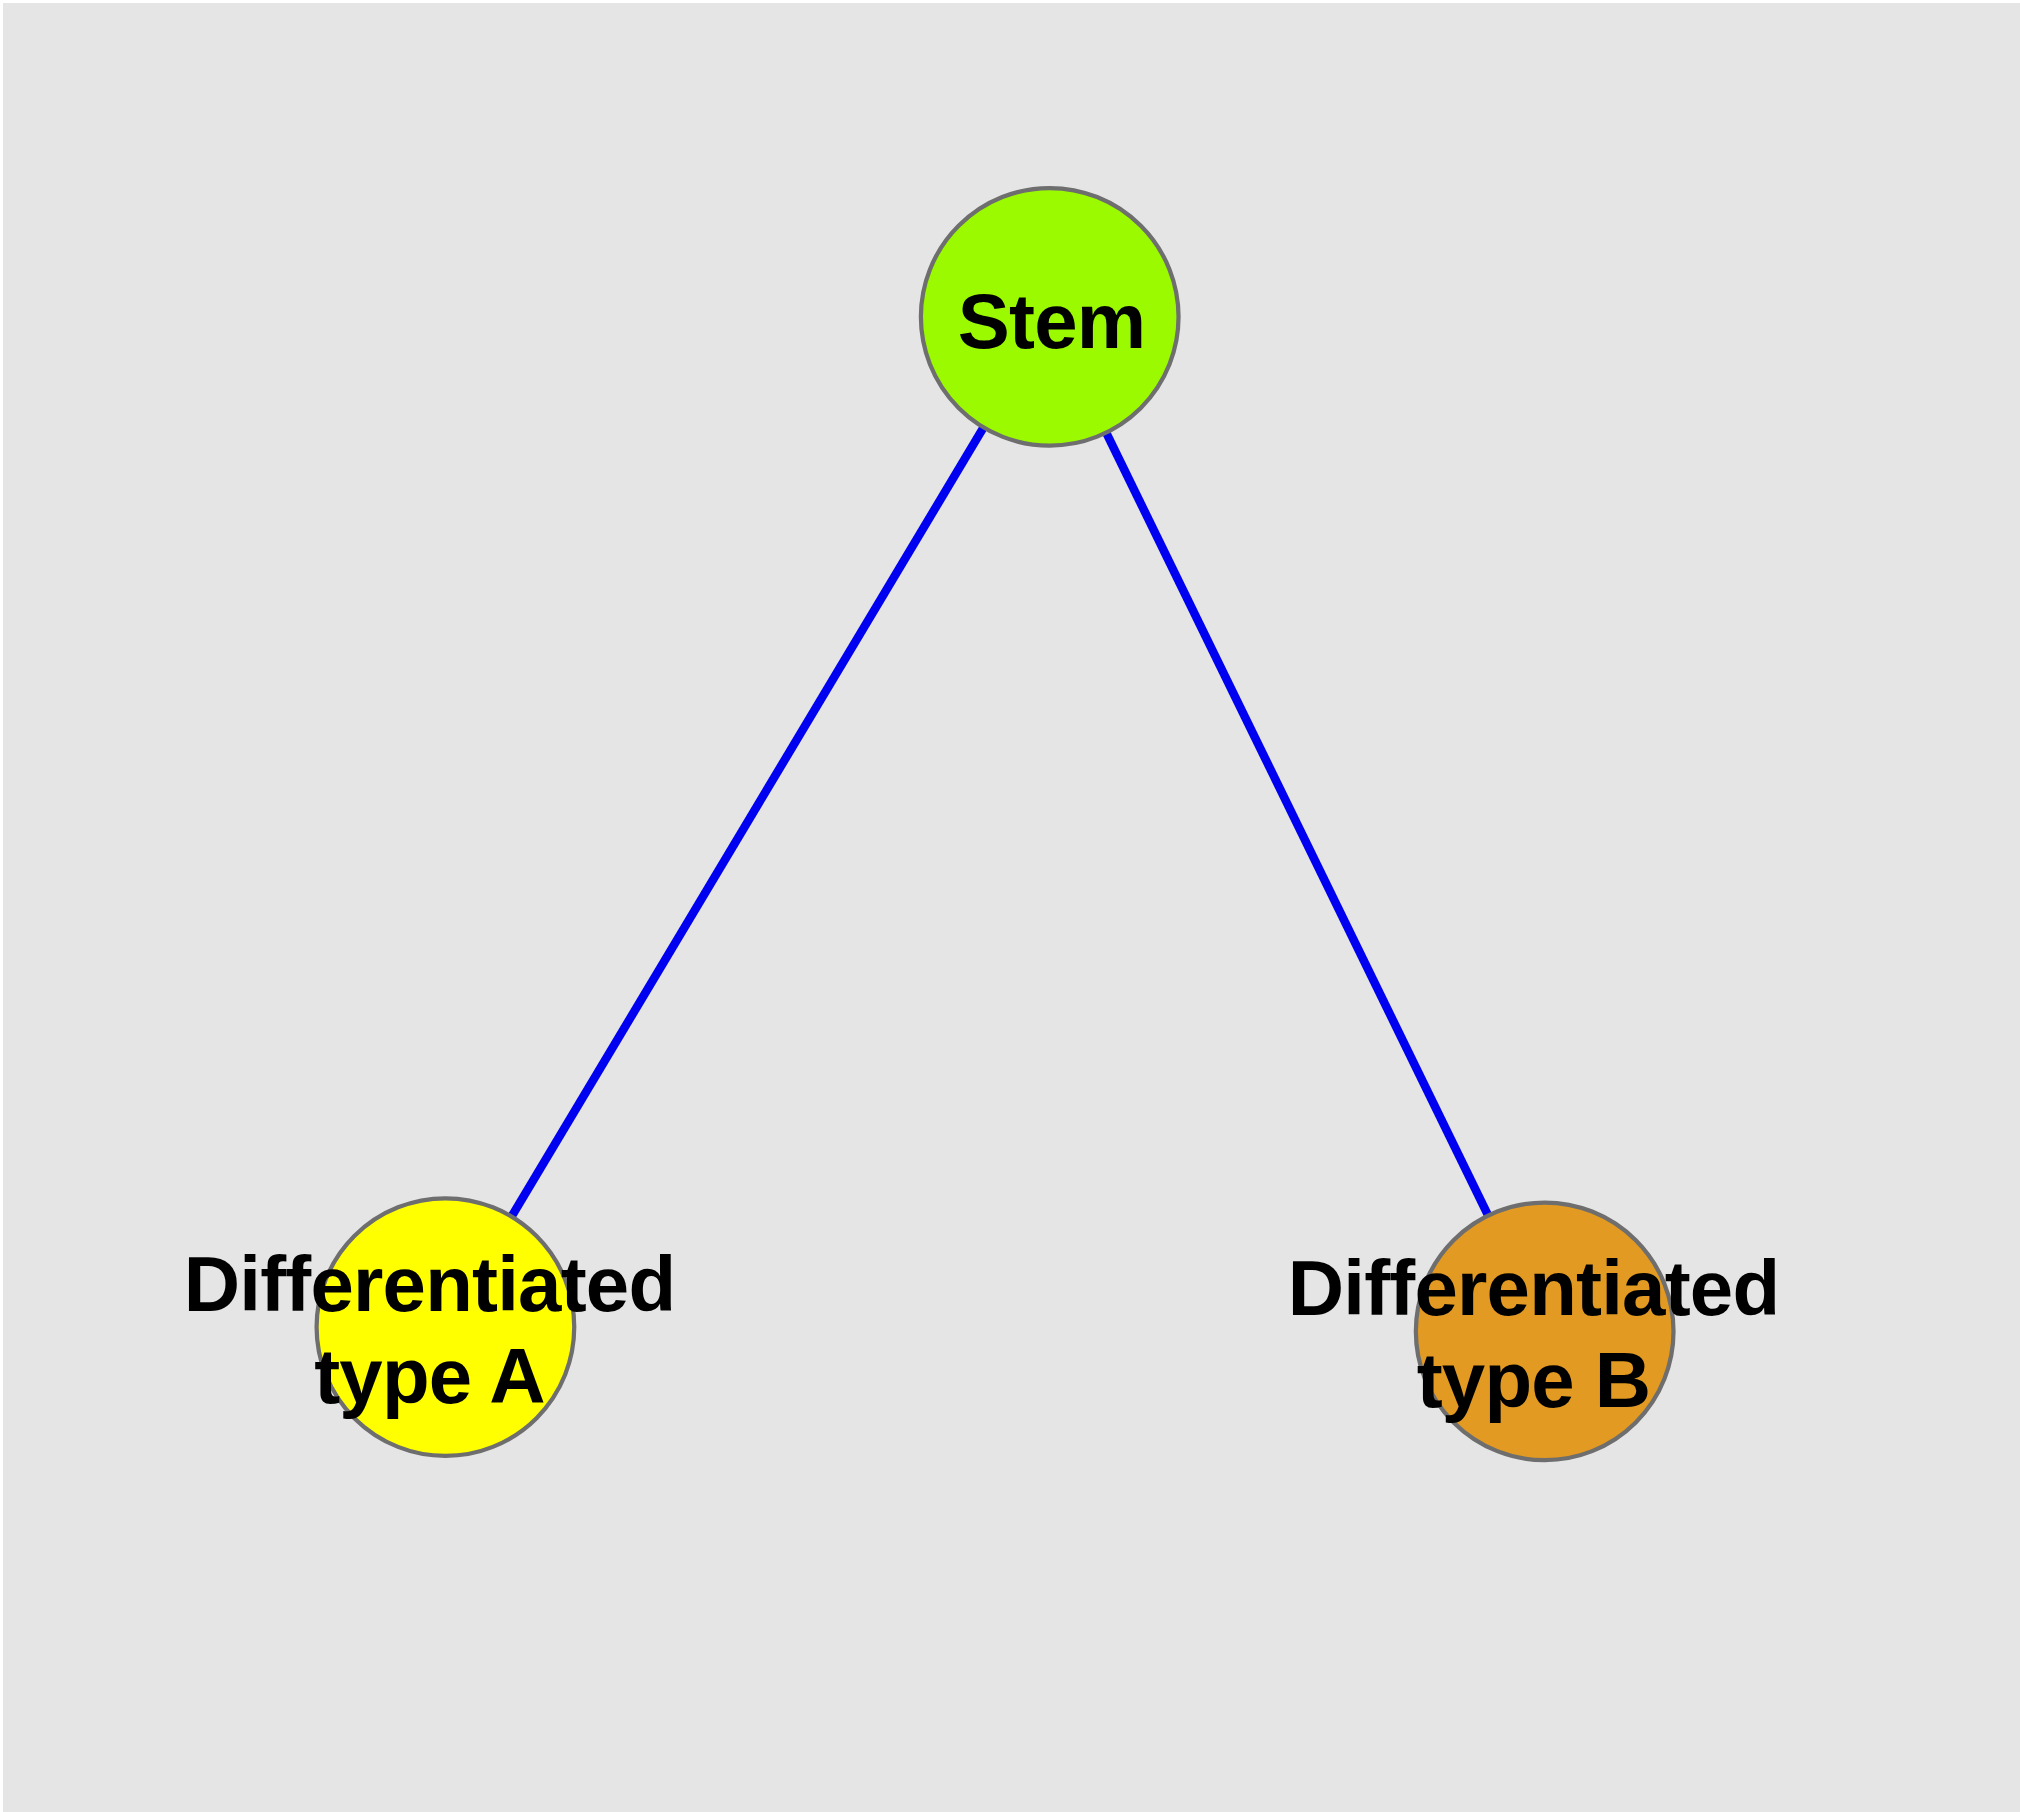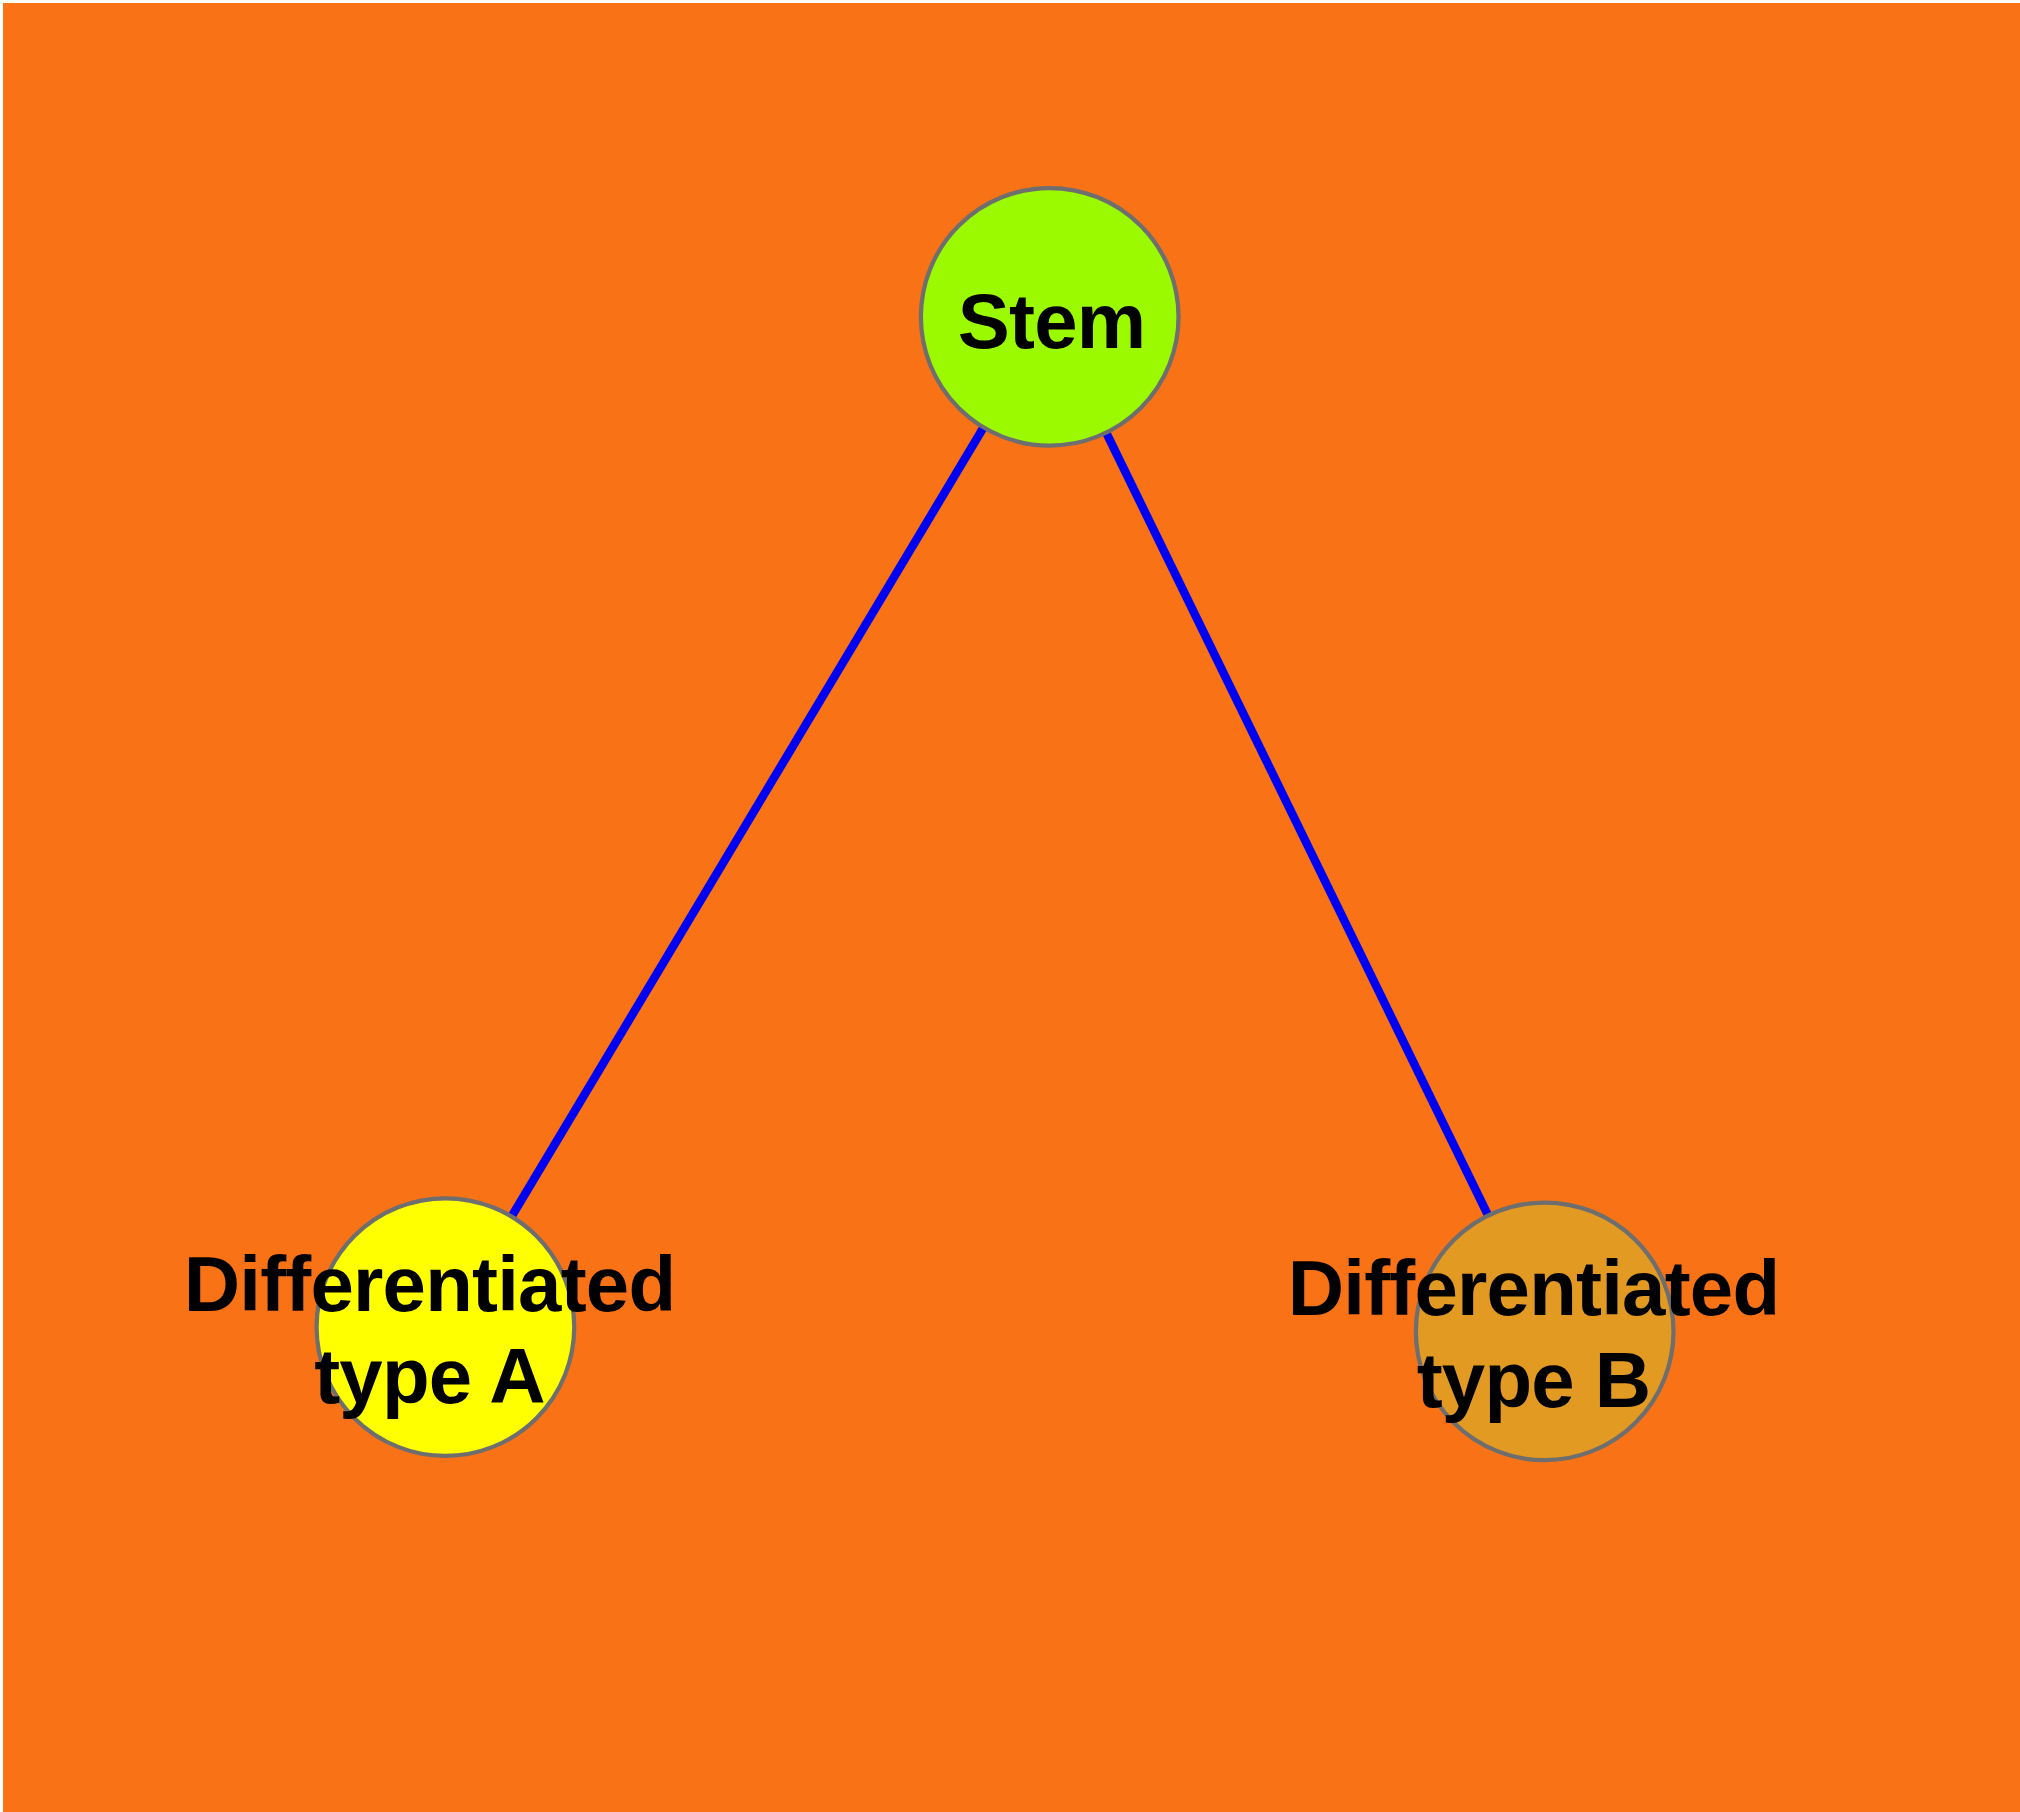--- a/index.html
+++ b/index.html
@@ -10,21 +10,21 @@
     background: #ffffff;
     overflow: hidden;
     font-family: "Liberation Sans", sans-serif;
   }
   .canvas {
     position: absolute;
     top: 2.5px;
     left: 2.5px;
     width: 2018px;
     height: 1810px;
-    background: #f97316;
+    background: #e5e5e5;
   }
   .graph-svg {
     position: absolute;
     top: 0;
     left: 0;
     width: 100%;
     height: 100%;
   }
   .edge {
     stroke-width: 10;

